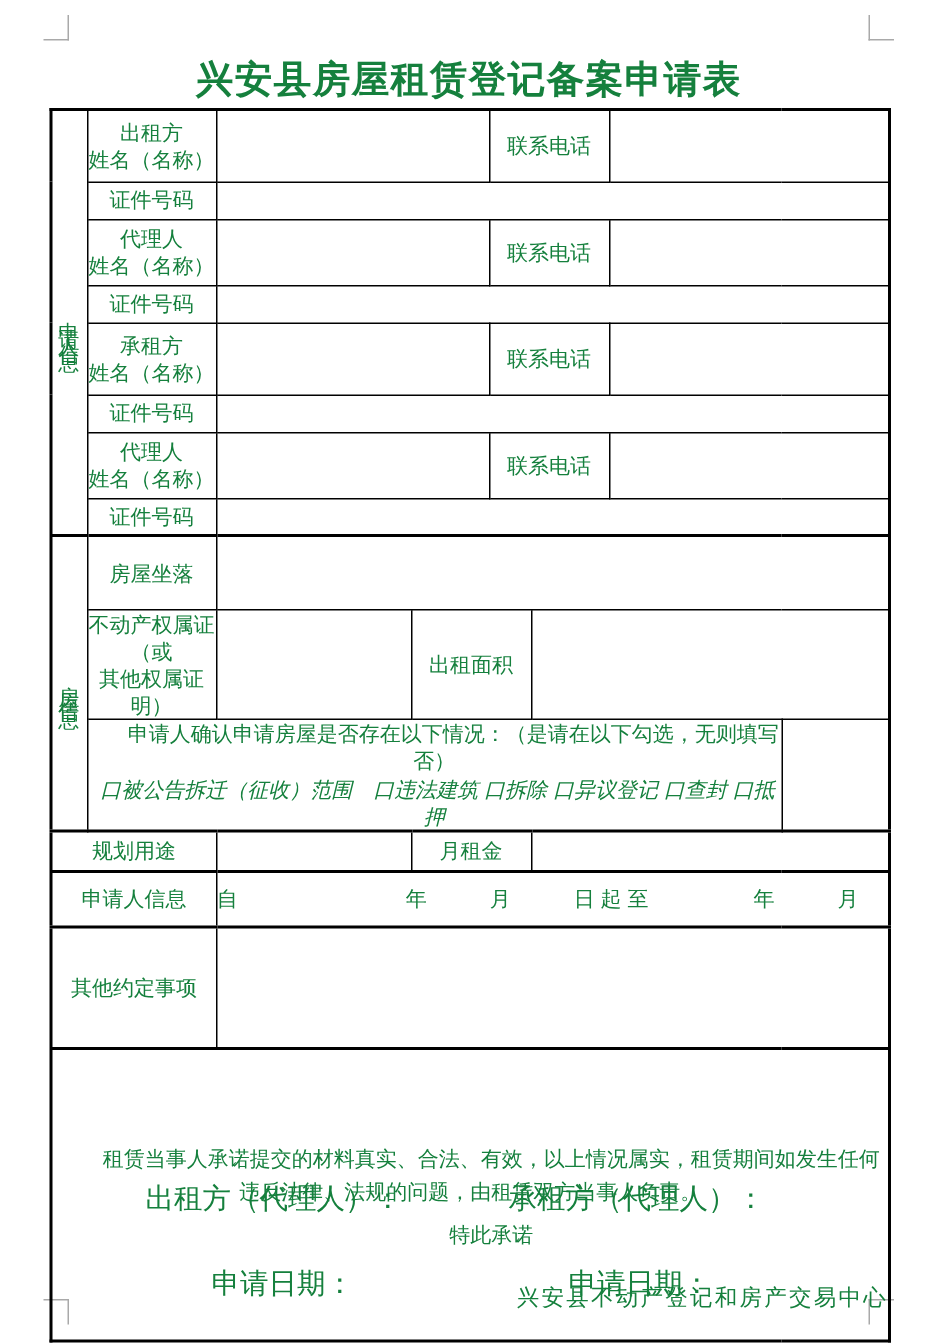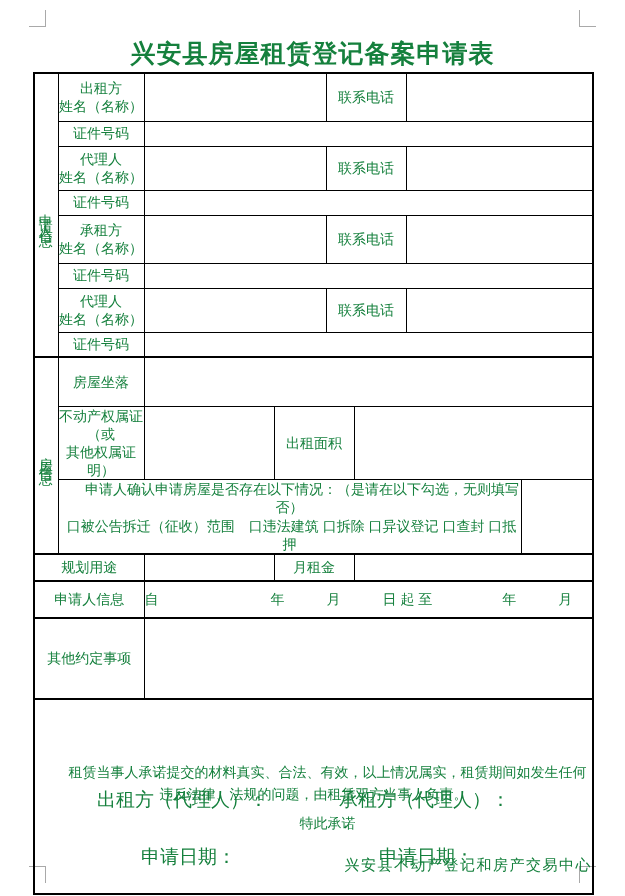--- a/index.html
+++ b/index.html
@@ -31,21 +31,21 @@
   td.vlabel{
     writing-mode:vertical-lr;text-orientation:upright;letter-spacing:5px;
     font-size:14px;line-height:24px;padding:4px 0;
   }
   td.name-label{white-space:pre-line;font-size:13.5px;line-height:1.4;}
   td.small-label{white-space:pre-line;font-size:11px;line-height:1.6;text-align:center;}
   td.confirm{
     text-align:left;font-size:13.5px;line-height:1.75;padding:3px 6px;
   }
   .confirm-l1{text-indent:1.8em;}
-  .confirm-l2{text-indent:0.3em;}
+  .confirm-l2{text-indent:0.3em;font-style:italic;}
   td.term-value{text-align:left;white-space:pre;padding-left:8px;font-size:14px;}
   td.commit{
     position:relative;text-align:left;vertical-align:top;
     padding:17px 8px 0 9px;font-size:13.5px;
   }
   .commit-para{text-indent:2em;line-height:1.6;}
   .commit-promise{text-indent:2em;margin-top:9px;}
   .sig{position:absolute;font-size:19px;white-space:nowrap;}
   .sig.lessor{left:62px;top:88px;}
   .sig.lessee{left:304px;top:88px;}

